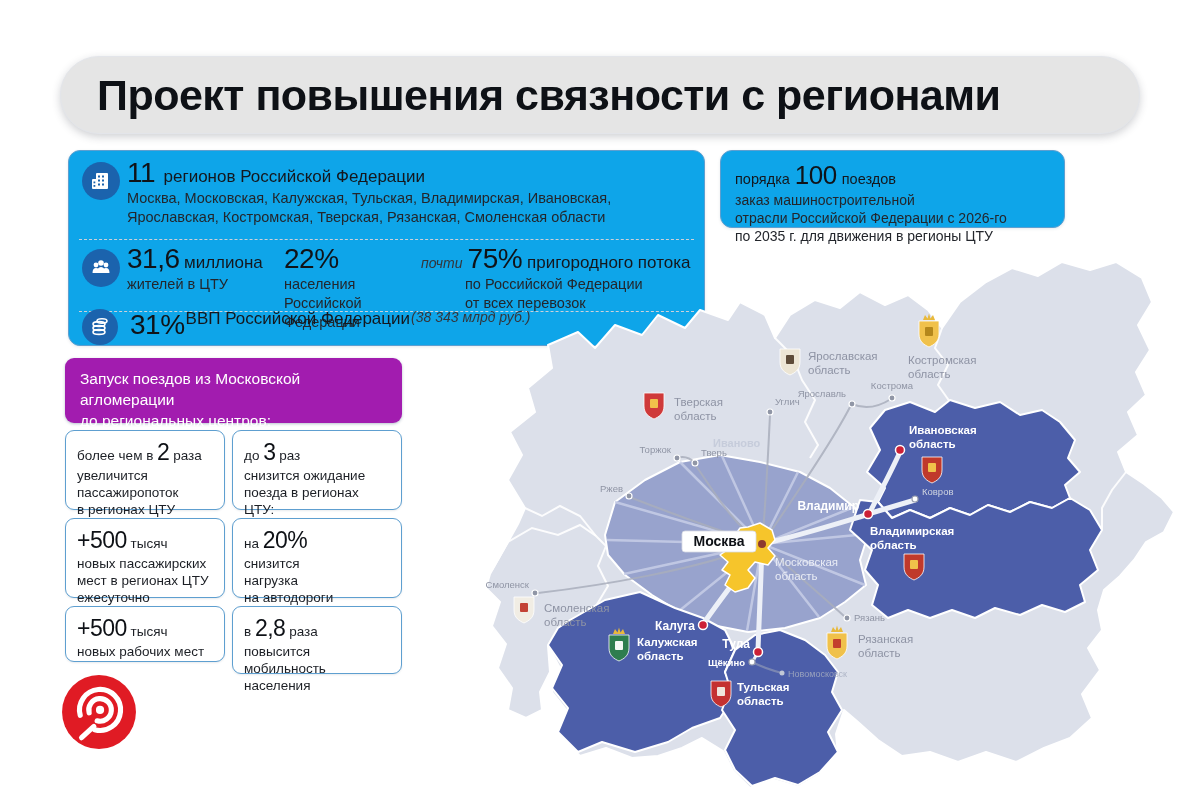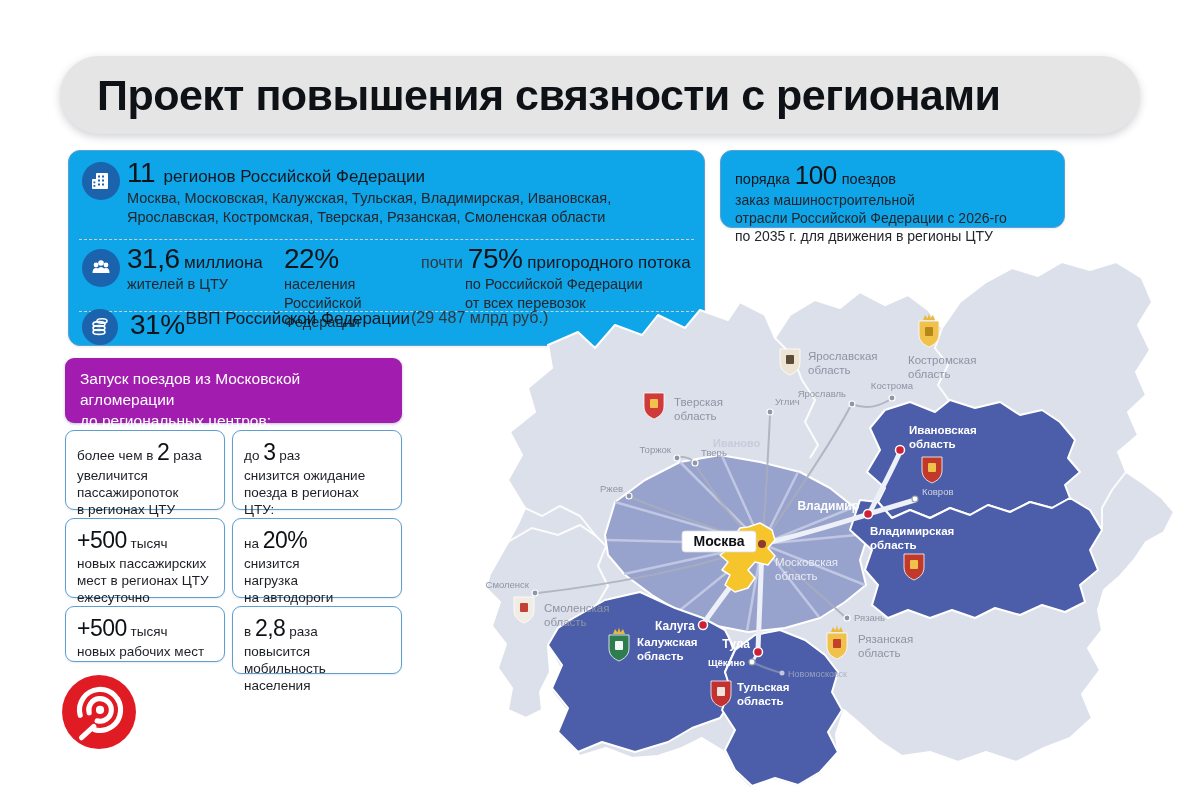--- a/index.html
+++ b/index.html
@@ -23,21 +23,21 @@
   .stats-box{left:68px;top:150px;width:637px;height:196px;}
   .stat-row{position:absolute;left:0;width:100%;}
   .sep{position:absolute;left:10px;right:10px;border-top:1.5px dashed #ccd1d9;}
   .blue-circle{
     position:absolute;width:38px;height:38px;border-radius:50%;background:#1b63ad;
     display:flex;align-items:center;justify-content:center;
   }
   .big-num{font-size:28px;font-weight:400;letter-spacing:-.5px;color:#101318;}
   .mid-txt{font-size:17px;color:#14171d;}
   .sub-txt{font-size:14.5px;line-height:1.32;color:#23262c;}
-  .small-note{font-size:16px;color:#33363c;}
+  .small-note{font-size:14px;color:#33363c;font-style:italic;}
   
   .order-box{left:720px;top:150px;width:345px;height:78px;padding:9px 14px;}
   .order-box .l1{font-size:14.5px;color:#14171d;}
   .order-box .l1 .big-num{font-size:26px;}
   .order-box .ln{font-size:14px;line-height:1.3;color:#23262c;}
   
   .launch{
     left:65px;top:358px;width:337px;height:65px;background:#a21caf;border-radius:9px;
     color:#fff;font-size:15.5px;line-height:1.35;padding:11px 15px;box-sizing:border-box;
     box-shadow:0 1px 3px rgba(20,50,90,.3);
@@ -144,21 +144,21 @@
       <svg width="20" height="20" viewBox="0 0 20 20" fill="none" stroke="#fff" stroke-width="1.6">
         <ellipse cx="9" cy="15" rx="6" ry="2.4"></ellipse>
         <ellipse cx="9" cy="11" rx="6" ry="2.4"></ellipse>
         <ellipse cx="9" cy="7" rx="6" ry="2.4"></ellipse>
         <ellipse cx="12" cy="4" rx="5" ry="2.2"></ellipse>
       </svg>
     </div>
     <div class="abs" style="left:61px;top:-4px;display:flex;align-items:flex-start;gap:1px;">
       <span class="big-num">31%</span>
       <span class="mid-txt">ВВП Российской Федерации</span>
-      <span class="small-note">(29 487 млрд руб.)</span>
+      <span class="small-note">(38 343 млрд руб.)</span>
     </div>
   </div>
 </div>
 
 <div class="abs frame order-box">
   <div class="l1" style="display:flex;align-items:baseline;gap:5px;">
     <span>порядка</span>
     <span class="big-num">100</span>
     <span>поездов</span>
   </div>

